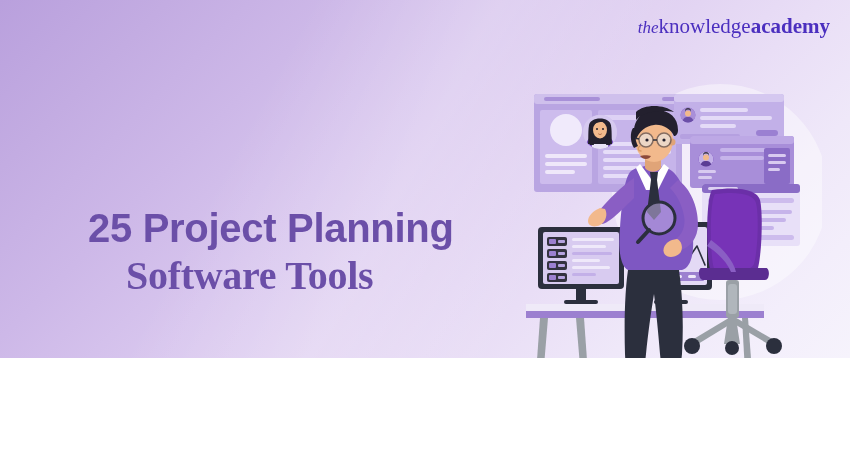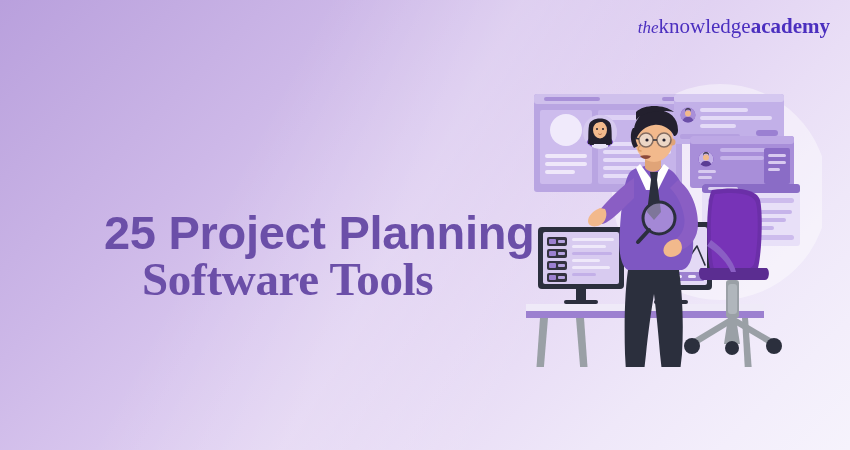--- a/index.html
+++ b/index.html
@@ -8,21 +8,21 @@
   }
   body {
     width: 850px;
     height: 450px;
     overflow: hidden;
     font-family: "Liberation Sans", sans-serif;
   }
   #banner {
     position: relative;
     width: 850px;
-    height: 450px;
+    height: 358px;
     overflow: hidden;
     background: linear-gradient(135deg,
         #b9a0dd 0%,
         #c3ace2 14%,
         #cdb8e8 28%,
         #d8c6ee 42%,
         #e1d2f2 55%,
         #e9def6 68%,
         #efe8f9 80%,
         #f3eefb 90%,
@@ -52,25 +52,25 @@
   #logo .lg-the {
     font-style: italic;
     font-size: 17px;
   }
   #logo .lg-knowledge { font-weight: 400; }
   #logo .lg-academy { font-weight: 700; }
 
   
   #headline {
     position: absolute;
-    left: 104px;
+    left: 88px;
     top: 178px;
     z-index: 6;
     color: #6b4fa8;
-    font-size: 47px;
+    font-size: 40px;
     font-weight: 700;
     line-height: 47px;
     letter-spacing: -0.3px;
   }
   #headline .hl-line { display: block; white-space: nowrap; }
   #headline .hl-line2 { padding-left: 38px; font-family: Liberation Serif, serif; }
 
   
   #illustration {
     position: absolute;

